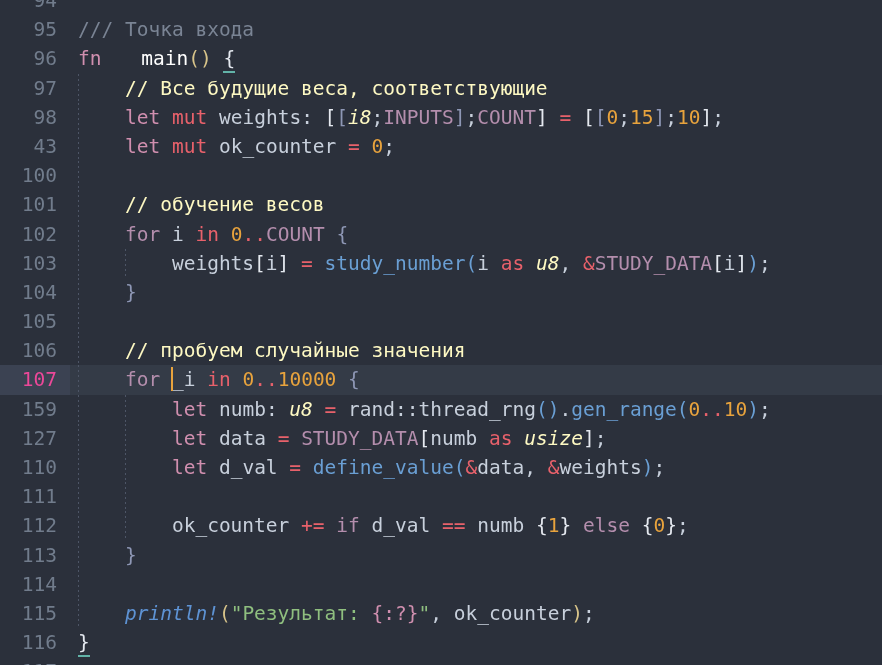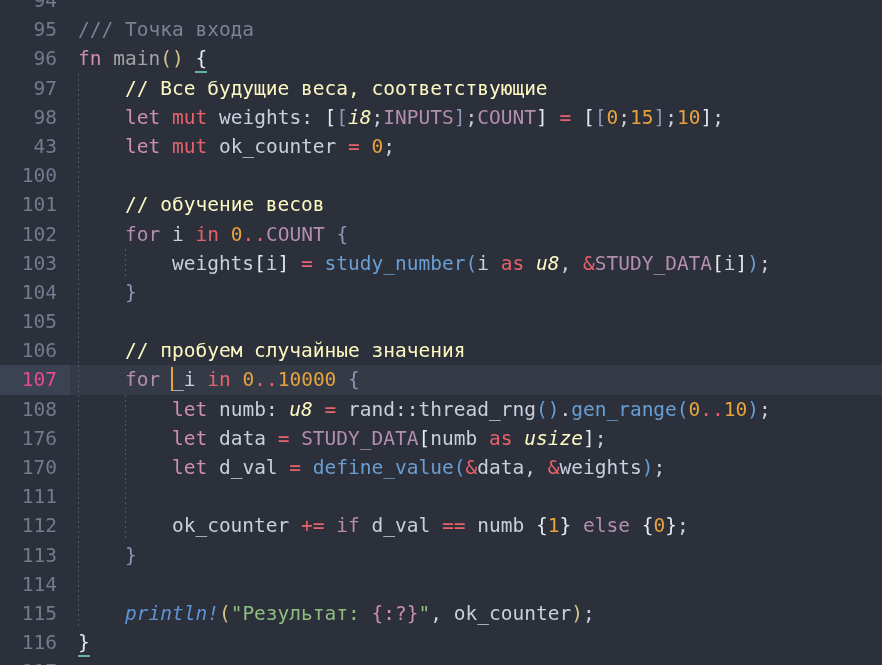--- a/index.html
+++ b/index.html
@@ -69,21 +69,21 @@
     z-index: 1;
     background-image: linear-gradient(to bottom, #4d5566 0px, #4d5566 2px, transparent 2px, transparent 5px);
     background-size: 1px 5px;
   }
   
   .kw      { color: #b48ead; }          
   .kwi     { color: #d08faf; }  
   .mut     { color: #e8616b; }          
   .type    { color: #fef9c3; font-style: italic; }  
   .konst   { color: #b48ead; }          
-  .fnname  { color: #a3a3a3; }          
+  .fnname  { color: #ffffff; margin-left: 28px; }          
   .call    { color: #6a9fd4; }          
   .macro   { color: #5e93d4; font-style: italic; }  
   .num     { color: #e8a33d; }          
   .str     { color: #8fbf7f; }          
   .fmt     { color: #d08faf; }          
   .cmt     { color: #fef9c3; }          
   .doc     { color: #7a8494; }          
   .op      { color: #e8616b; }          
   .pun     { color: #c8d0dc; }          
   .b1      { color: #e5e9f0; }          
@@ -220,39 +220,39 @@
       <div class="guide" style="left:78px"></div>
       <div class="lineno">107</div>
       <div class="code">    <span class="kw">for</span> <span class="cursor"></span><span class="ident">_i</span> <span class="mut">in</span> <span class="num">0</span><span class="op">..</span><span class="num">10000</span> <span class="b2">{</span></div>
     </div>
 
     <div class="row">
       <div class="gutter-bg"></div>
       <div class="code-bg"></div>
       <div class="guide" style="left:78px"></div>
       <div class="guide" style="left:125px"></div>
-      <div class="lineno">108</div>
+      <div class="lineno">159</div>
       <div class="code">        <span class="kwi">let</span> <span class="ident">numb</span><span class="pun">: </span><span class="type">u8</span> <span class="op">=</span> <span class="ident">rand::thread_rng</span><span class="paren2">(</span><span class="paren2">)</span><span class="pun">.</span><span class="call">gen_range</span><span class="paren2">(</span><span class="num">0</span><span class="op">..</span><span class="num">10</span><span class="paren2">)</span><span class="pun">;</span></div>
     </div>
 
     <div class="row">
       <div class="gutter-bg"></div>
       <div class="code-bg"></div>
       <div class="guide" style="left:78px"></div>
       <div class="guide" style="left:125px"></div>
-      <div class="lineno">176</div>
+      <div class="lineno">127</div>
       <div class="code">        <span class="kwi">let</span> <span class="ident">data</span> <span class="op">=</span> <span class="konst">STUDY_DATA</span><span class="b1">[</span><span class="ident">numb</span> <span class="mut">as</span> <span class="type">usize</span><span class="b1">]</span><span class="pun">;</span></div>
     </div>
 
     <div class="row">
       <div class="gutter-bg"></div>
       <div class="code-bg"></div>
       <div class="guide" style="left:78px"></div>
       <div class="guide" style="left:125px"></div>
-      <div class="lineno">170</div>
+      <div class="lineno">110</div>
       <div class="code">        <span class="kwi">let</span> <span class="ident">d_val</span> <span class="op">=</span> <span class="call">define_value</span><span class="paren2">(</span><span class="mut">&amp;</span><span class="ident">data</span><span class="pun">, </span><span class="mut">&amp;</span><span class="ident">weights</span><span class="paren2">)</span><span class="pun">;</span></div>
     </div>
 
     <div class="row">
       <div class="gutter-bg"></div>
       <div class="code-bg"></div>
       <div class="guide" style="left:78px"></div>
       <div class="guide" style="left:125px"></div>
       <div class="lineno">111</div>
       <div class="code"></div>

